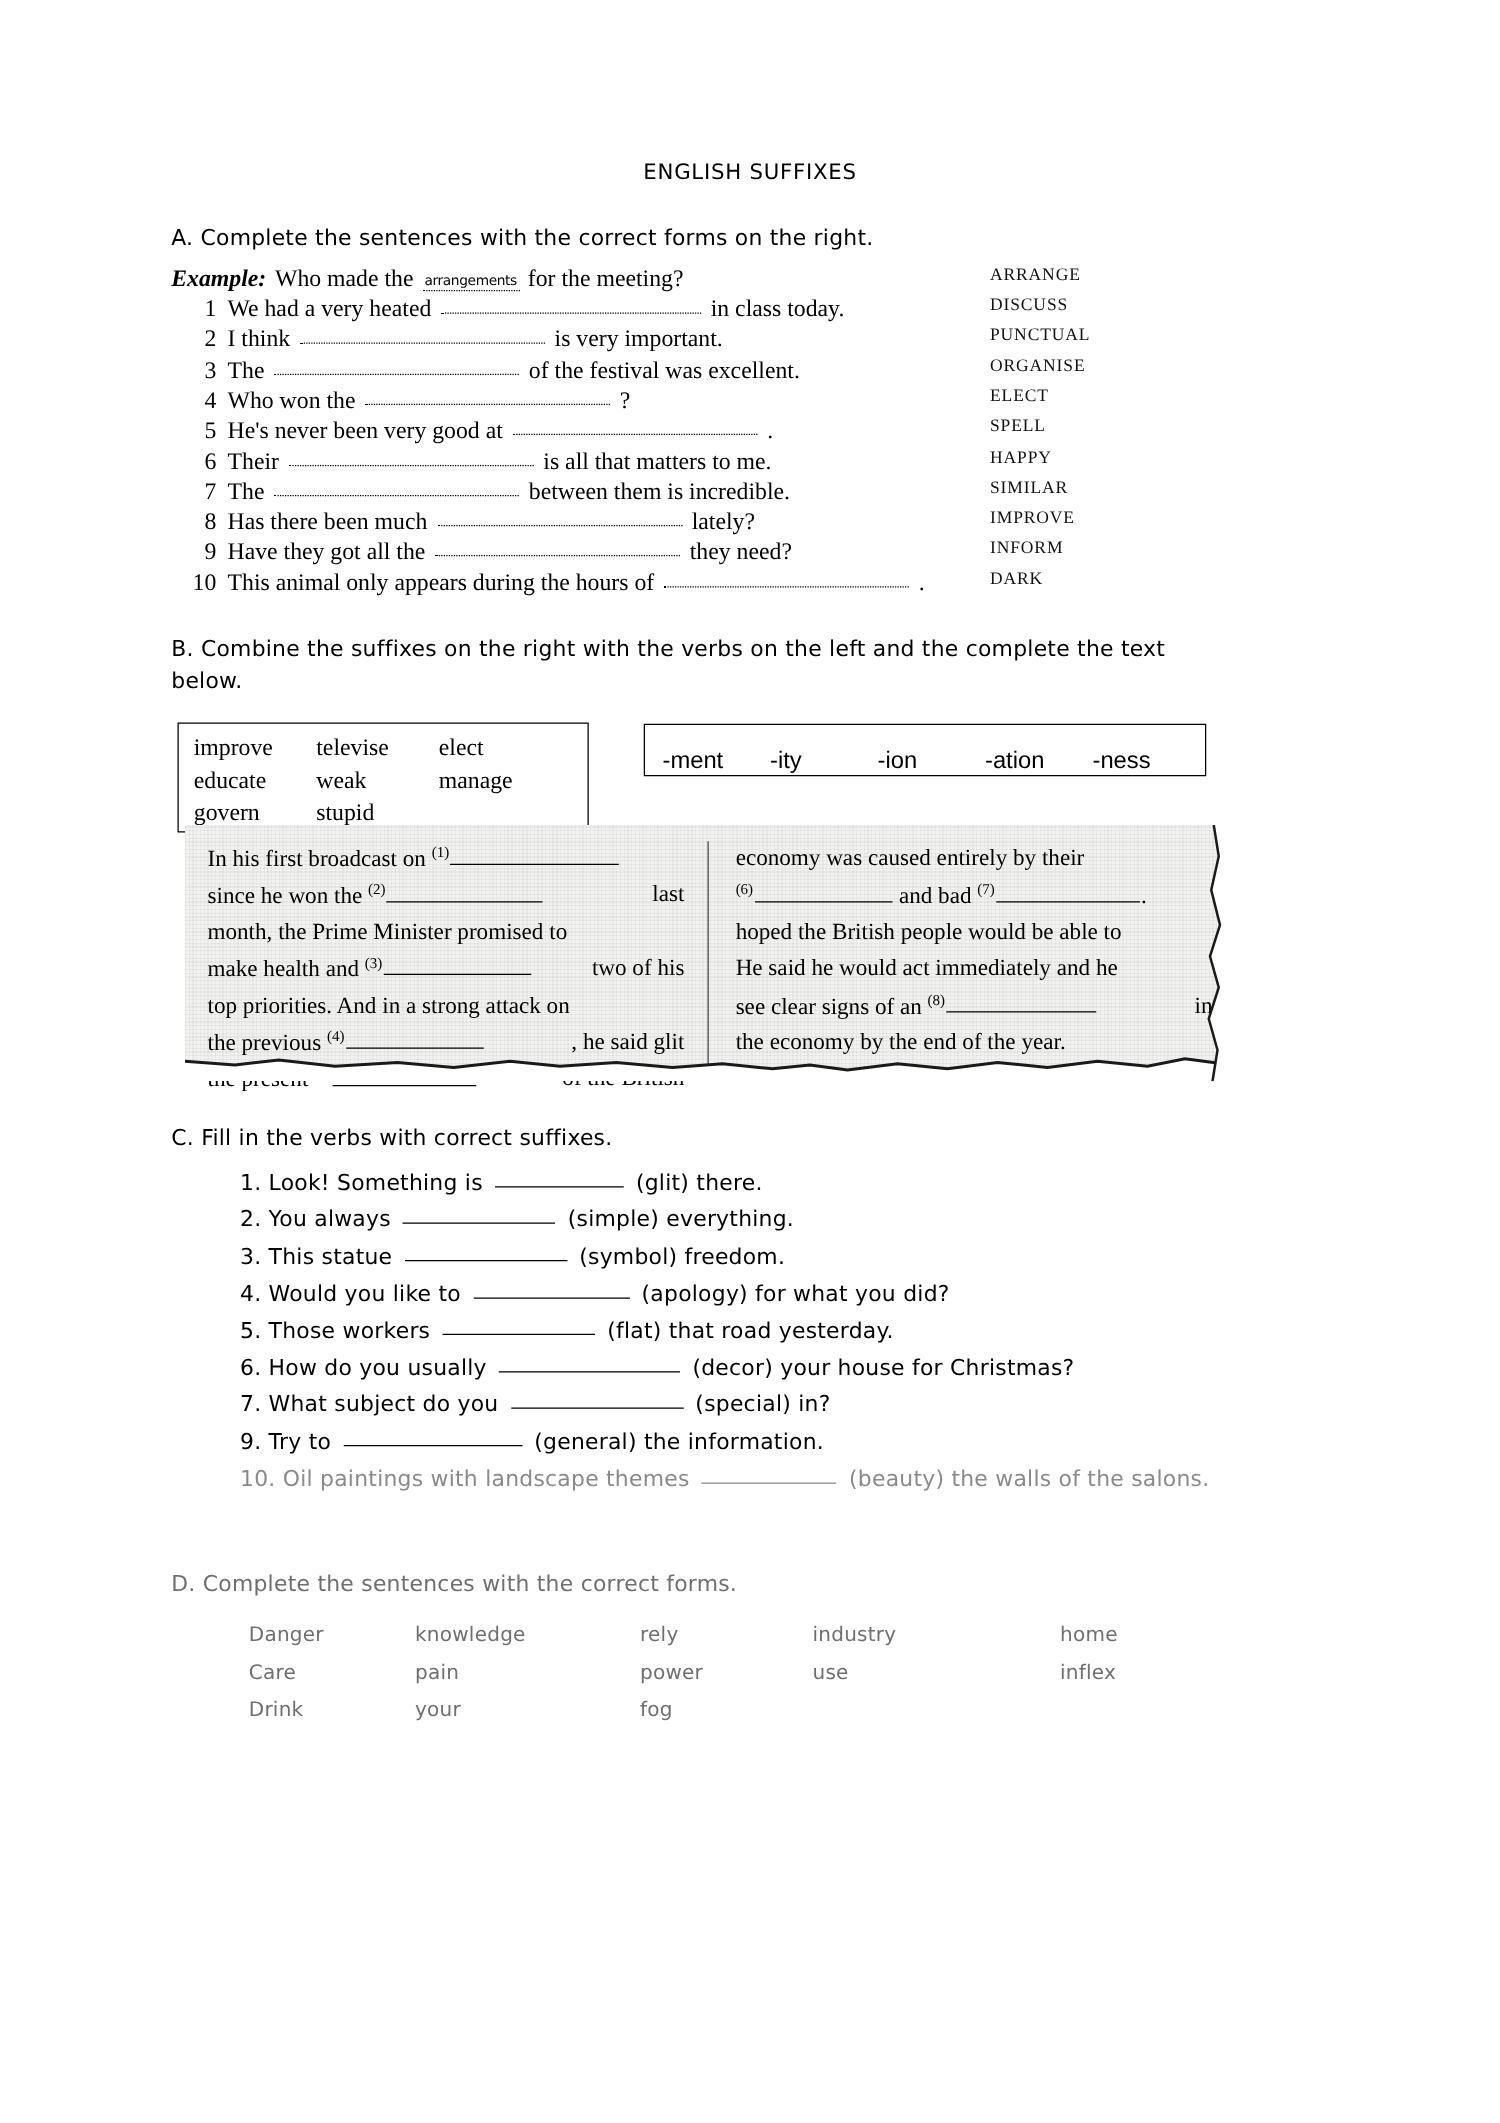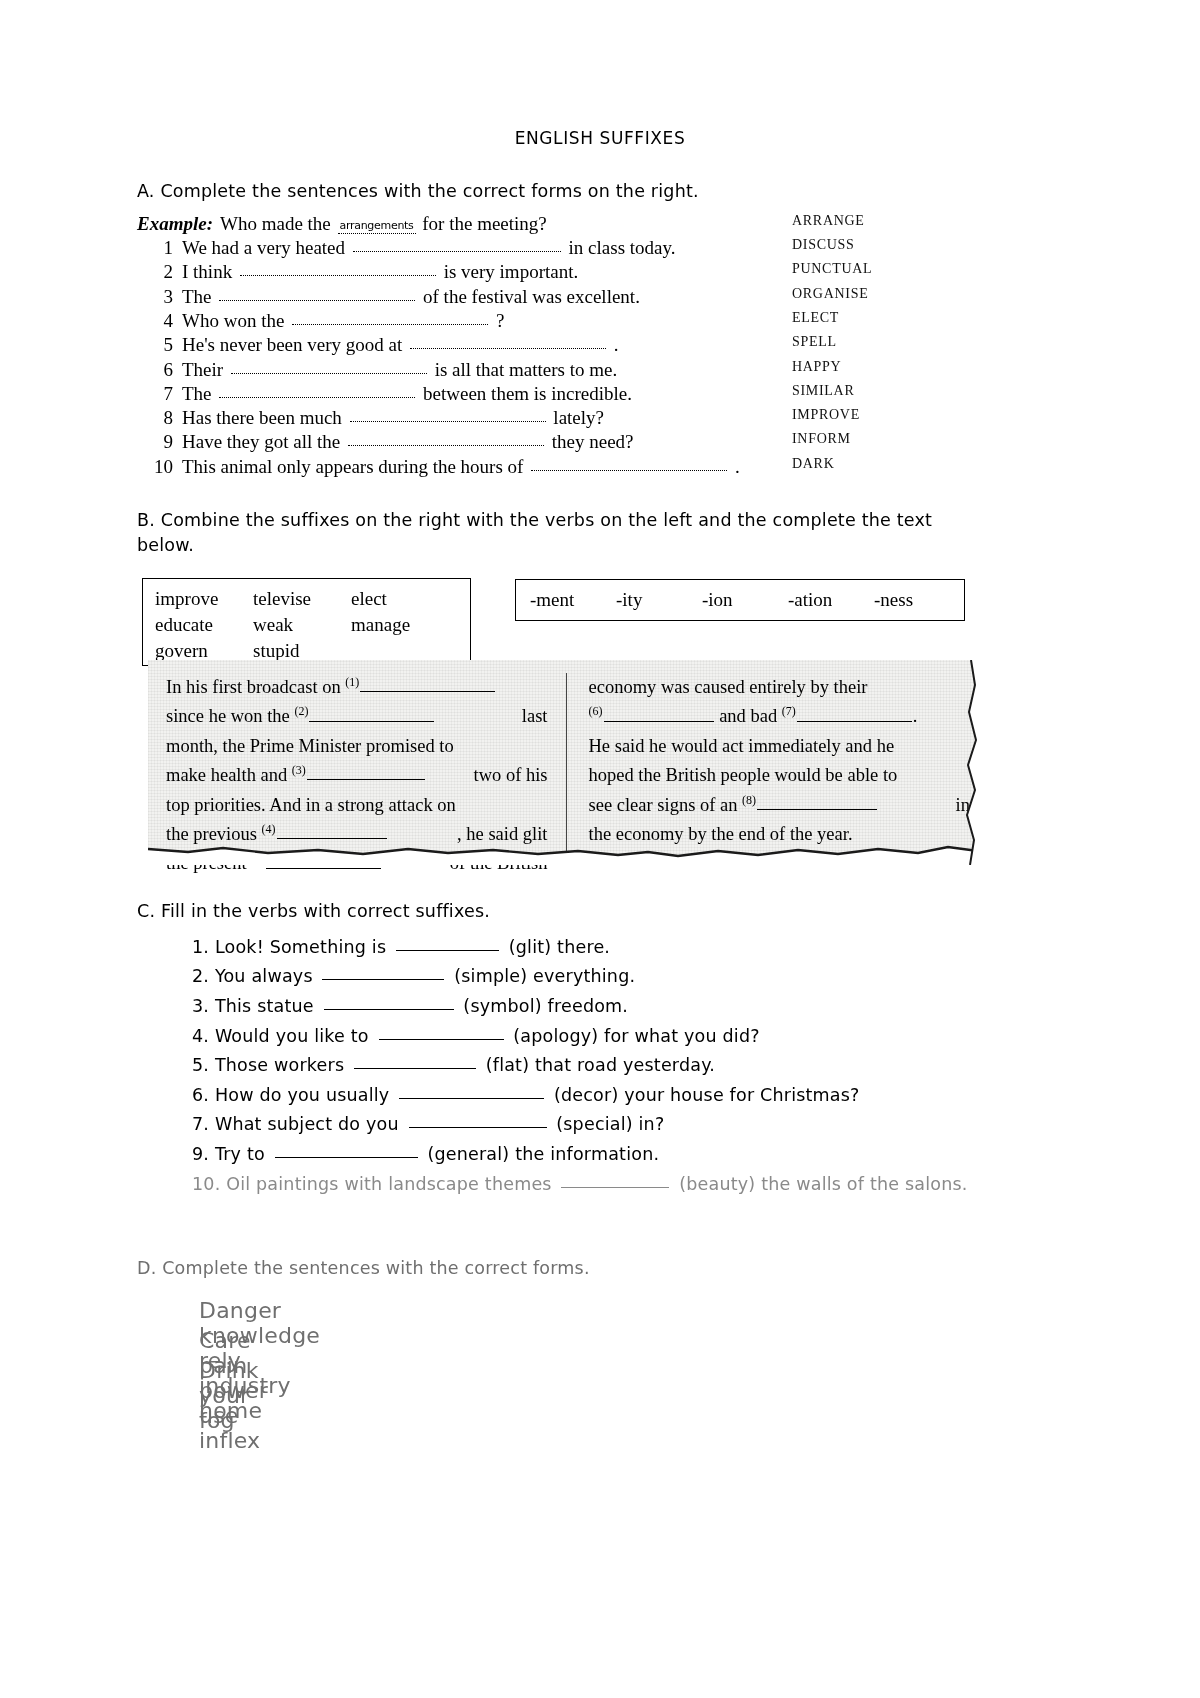--- a/index.html
+++ b/index.html
@@ -156,23 +156,23 @@
 
   .suffixbox {
     position: absolute;
     left: 378px;
     top: 1px;
     width: 450px;
     height: 42px;
     border: 1.6px solid #000;
     box-sizing: border-box;
     display: flex;
-    align-items: center;
+    align-items: flex-end;
     padding-left: 14px;
-    font-family: Liberation Serif, serif;
+    font-family: Liberation Sans, sans-serif;
     font-size: 19px;
   }
   .suffixbox span { width: 86px; }
 
   
   .passage {
     position: absolute;
     top: 620px;
     left: 148px;
     width: 830px;
@@ -278,22 +278,21 @@
   .d-instruction {
     font-size: 17.5px;
   }
   .d-grid {
     margin-top: 20px;
     padding-left: 62px;
   }
   .d-row {
     display: flex;
     height: 30px;
-    font-size: 22px;
-    flex-direction: column;
+    font-size: 16px;
   }
   .d-row span:nth-child(1) { width: 133px; }
   .d-row span:nth-child(2) { width: 180px; }
   .d-row span:nth-child(3) { width: 138px; }
   .d-row span:nth-child(4) { width: 198px; }
   .d-row span:nth-child(5) { width: 140px; }
 </style>
 </head>
 <body>
 
@@ -413,22 +412,22 @@
           <div class="pline jt">
             <span>the present <span class="blanknum">(5)</span><span class="ublank" style="width: 115px;"></span></span>
             <span>of the British</span>
           </div>
         </div>
       <div class="pcol right" id="passage-right">
           <div class="pline"><span>economy was caused entirely by their</span></div>
           <div class="pline jt">
             <span><span class="blanknum">(6)</span><span class="ublank" style="width: 110px;"></span> and bad <span class="blanknum">(7)</span><span class="ublank" style="width: 115px;"></span>.</span>
           </div>
+          <div class="pline"><span>hoped the British people would be able to</span></div>
           <div class="pline"><span>He said he would act immediately and he</span></div>
-          <div class="pline"><span>hoped the British people would be able to</span></div>
           <div class="pline jt">
             <span>see clear signs of an <span class="blanknum">(8)</span><span class="ublank" style="width: 120px;"></span></span>
             <span>in</span>
           </div>
           <div class="pline"><span>the economy by the end of the year.</span></div>
         </div>
     </div>
     <div class="torn">
       <svg width="830" height="22" viewBox="0 0 830 22" xmlns="http://www.w3.org/2000/svg">
         <path d="M0 6 L40 9 L75 5 L120 10 L170 7 L215 11 L260 6 L300 10 L345 7 L390 11 L430 8 L470 12 L500 9 L530 13 L570 8 L610 12 L650 7 L690 11 L730 6 L770 10 L800 4 L830 8 L830 22 L0 22 Z" fill="#ffffff"></path>

